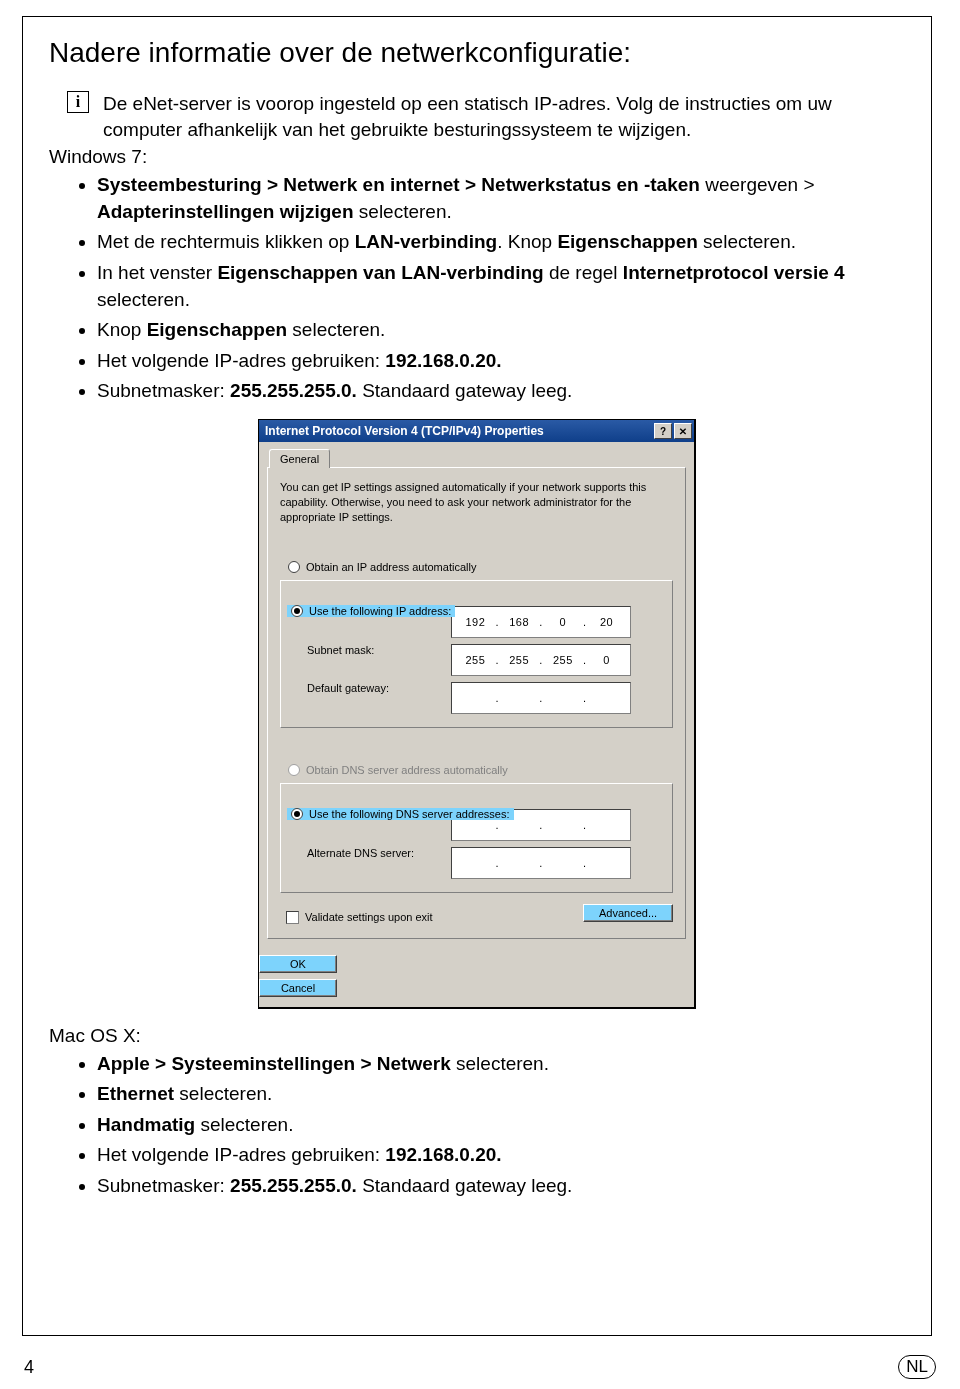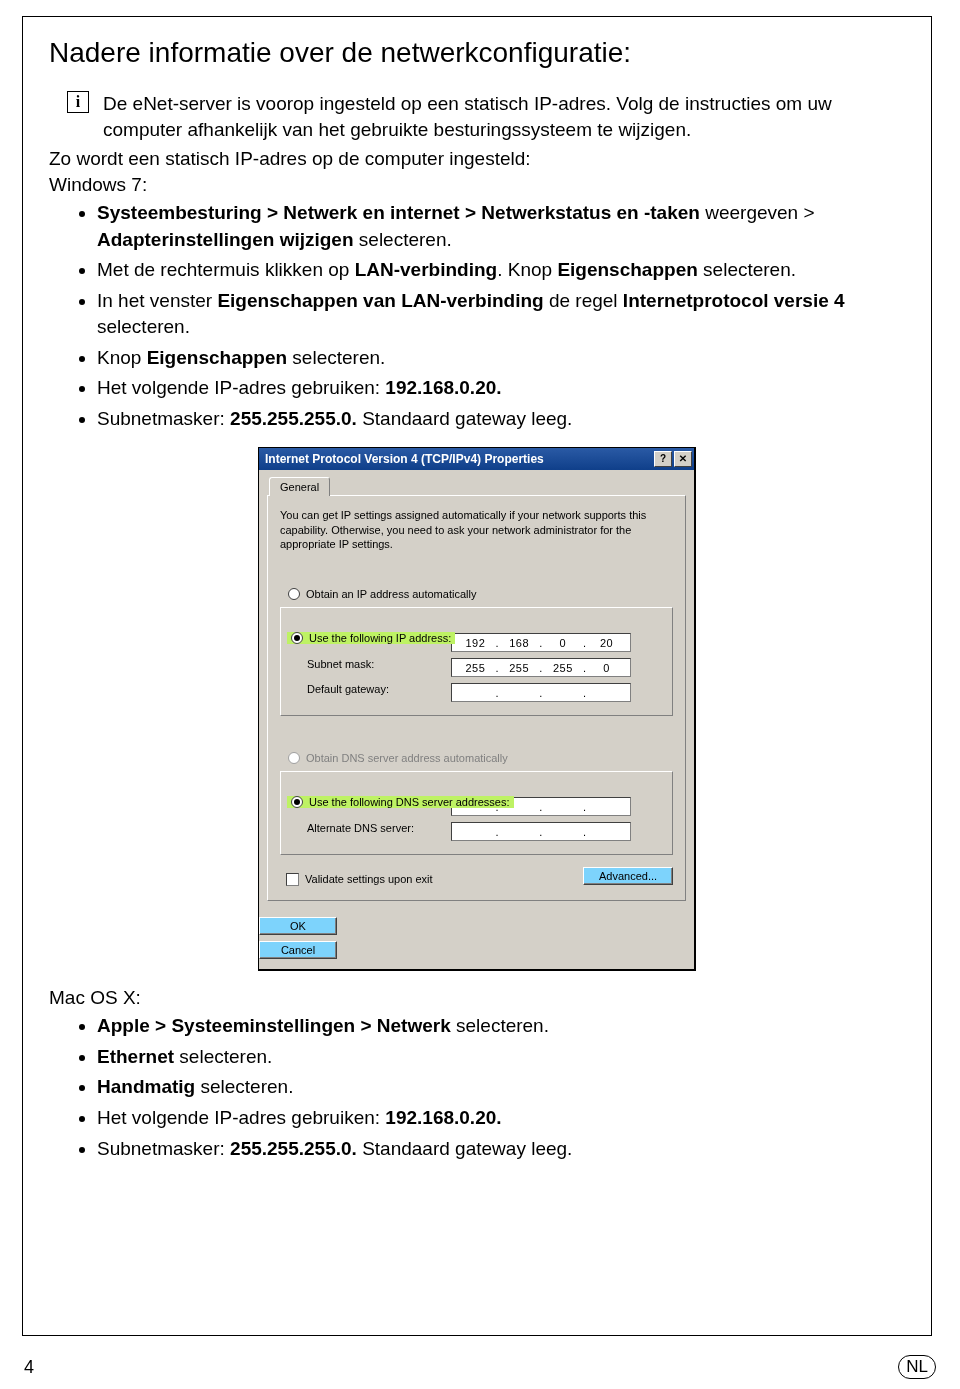--- a/index.html
+++ b/index.html
@@ -155,35 +155,35 @@
     border:1px solid #808080;
     border-top-color:#fff;
     border-left-color:#fff;
     position:relative;
     margin:4px 0 10px 0;
     padding:22px 10px 10px 10px;
   }
   .fieldset .radio-row {
     position:absolute;
     top:-9px; left:6px;
-    background:#bef264;
+    background:#7dd3fc;
     padding:0 4px 0 4px;
   }
   .form-row {
     display:flex; 
     padding:3px 0;
   }
   .form-label { width:160px; padding-left:16px; }
   .ip-input {
     width:180px;
     background:#fff;
     border:1px solid #808080;
     border-top-color:#404040;
     border-left-color:#404040;
-    height:19px;
+    height:32px;
     display:flex;
     align-items:center;
     justify-content:space-evenly;
     padding:0 4px;
     font-size:11px;
     letter-spacing:0.5px;
   }
   .ip-input .oct { width:30px; text-align:center; }
   .ip-input .dot { width:5px; text-align:center; }
   .disabled-text { color:#808080; }
@@ -234,21 +234,20 @@
 <body>
 
 <div class="page-border">
   <h1 class="main-title">Nadere informatie over de netwerkconfiguratie:</h1>
 
   <div class="info-row">
     <div class="info-icon-box">i</div>
     <div class="info-text">De eNet-server is voorop ingesteld op een statisch IP-adres. Volg de instructies om uw computer afhankelijk van het gebruikte besturingssysteem te wijzigen.</div>
   </div>
 
-  <p class="para">Zo wordt een statisch IP-adres op de computer ingesteld:</p>
 
   <div class="subhead">Windows 7:</div>
   <ul class="bullets">
       <li><b>Systeembesturing &gt; Netwerk en internet &gt; Netwerkstatus en -taken</b> weergeven &gt; <b>Adapterinstellingen wijzigen</b> selecteren.</li>
       <li>Met de rechtermuis klikken op <b>LAN-verbinding</b>. Knop <b>Eigenschappen</b> selecteren.</li>
       <li>In het venster <b>Eigenschappen van LAN-verbinding</b> de regel <b>Internetprotocol versie 4</b> selecteren.</li>
       <li>Knop <b>Eigenschappen</b> selecteren.</li>
       <li>Het volgende IP-adres gebruiken: <b>192.168.0.20.</b></li>
       <li>Subnetmasker: <b>255.255.255.0.</b> Standaard gateway leeg.</li>
     </ul>

